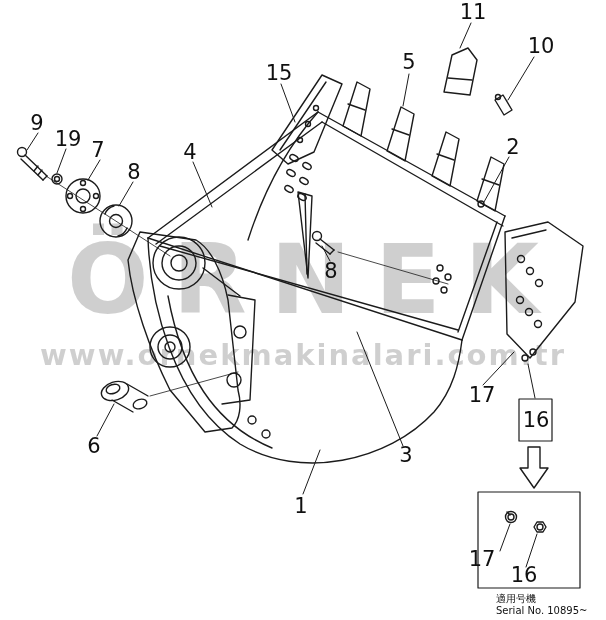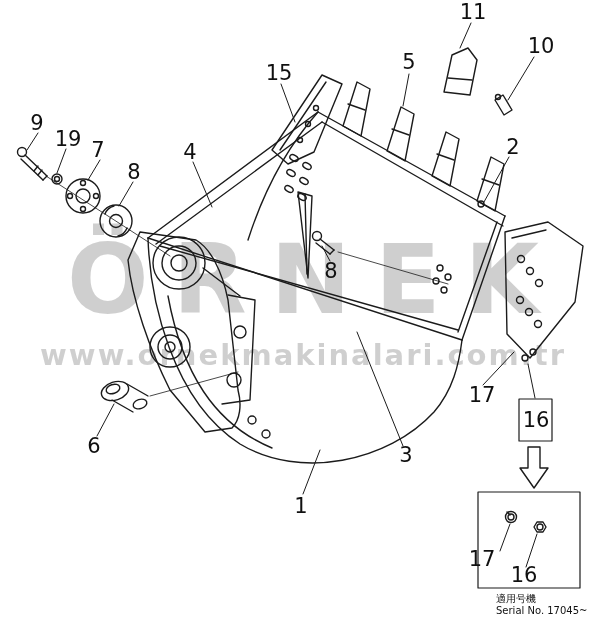--- a/index.html
+++ b/index.html
@@ -231,16 +231,16 @@
   <span class="callout" style="left:541px;top:46px">10</span>
   <span class="callout" style="left:482px;top:395px">17</span>
   <span class="callout" style="left:279px;top:73px">15</span>
   <span class="callout" style="left:331px;top:271px">8</span>
   <span class="callout" style="left:536px;top:420px">16</span>
   <span class="callout" style="left:524px;top:575px">16</span>
   <span class="callout" style="left:482px;top:559px">17</span>
 
   <div class="serial">
     <div>適用号機</div>
-    <div>Serial  No.  17045~</div>
+    <div>Serial  No.  10895~</div>
   </div>
 
 </div>
 
 </body></html>

